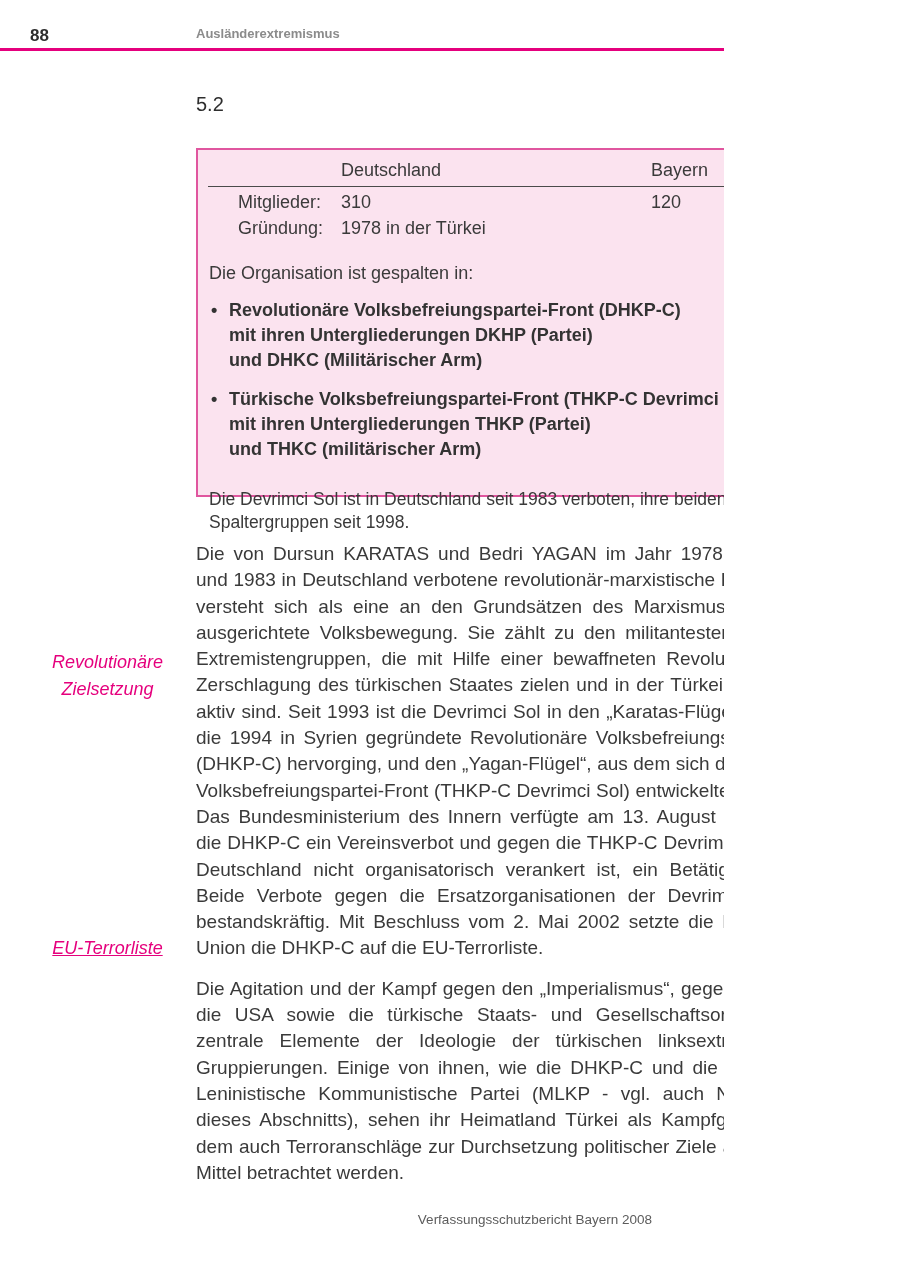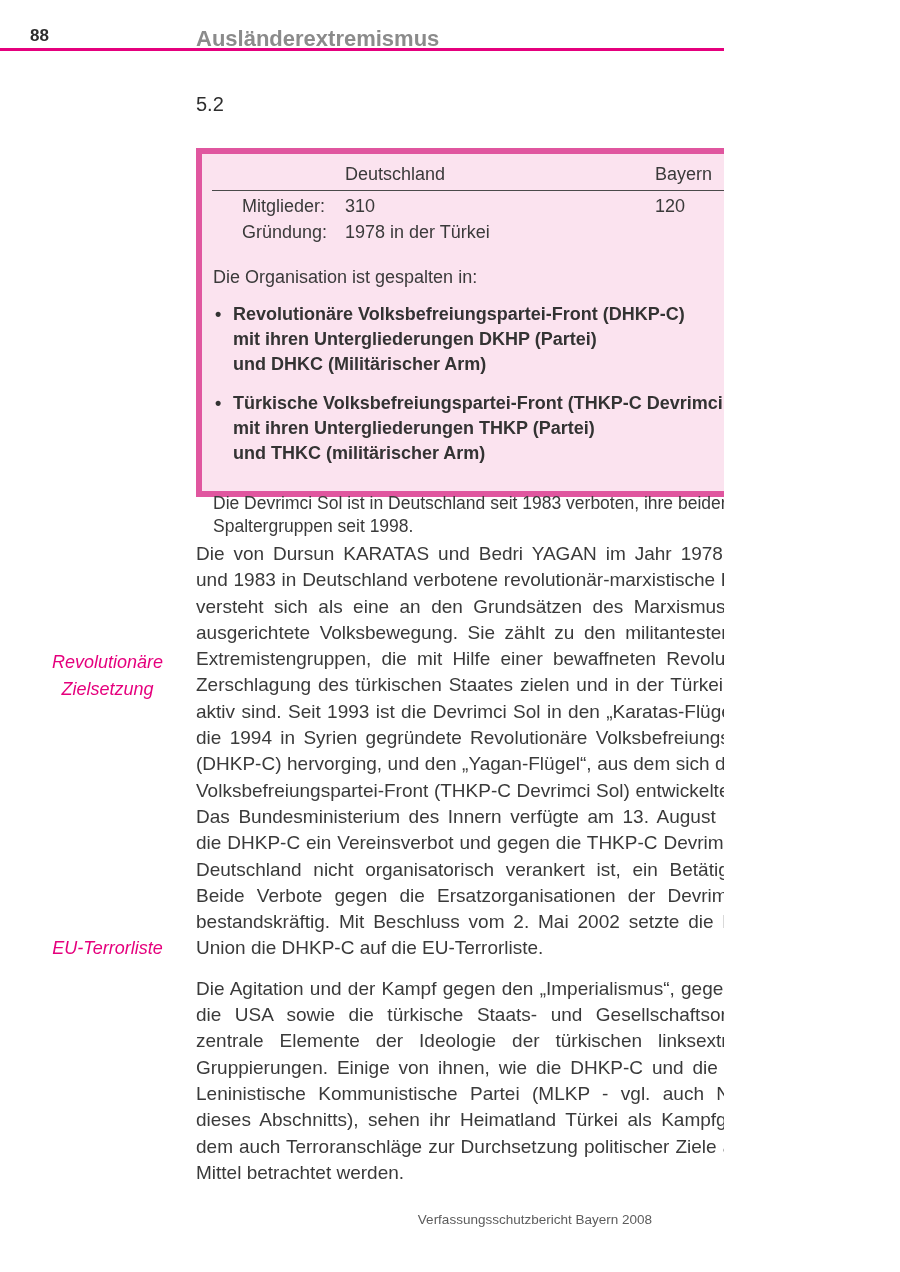--- a/index.html
+++ b/index.html
@@ -14,42 +14,42 @@
   }
 
   
   .running-header { position: absolute; top: 26px; left: 0; width: 100%; }
   .page-number {
     position: absolute; left: 30px; top: 0;
     font-size: 17px; font-weight: bold; color: #2e2e2e;
   }
   .chapter-title {
     position: absolute; left: 196px; top: 0;
-    font-size: 22px; font-weight: bold; color: #8b8b8b;
+    font-size: 13px; font-weight: bold; color: #8b8b8b;
   }
   .header-rule {
     position: absolute; left: 0; top: 48px;
     width: 827px; height: 3px; border: 0;
   }
 
   
   .section-heading {
     position: absolute; left: 196px; top: 93px;
     font-size: 20px; color: #2e2e2e;
     display: flex;
   }
   .section-number { font-weight: normal; width: 59px; }
   .section-title  { font-weight: bold; }
 
   
   .info-box {
     position: absolute; left: 196px; top: 148px;
     width: 632px; height: 349px;
     box-sizing: border-box;
-    border: 6px solid #14b8a6;
+    border: 2px solid #14b8a6;
     font-size: 18px;
     color: #3a3a3a;
   }
   .box-table { margin: 10px 10px 0 10px; }
   .box-table-header {
     display: grid; grid-template-columns: 133px 310px 1fr;
     border-bottom: 1px solid #4a4a4a;
     padding-bottom: 5px;
   }
   .box-table-row {
@@ -153,21 +153,21 @@
         <span>Türkische Volksbefreiungspartei-Front (THKP-C Devrimci Sol)</span><br>
         <span>mit ihren Untergliederungen THKP (Partei)</span><br>
         <span>und THKC (militärischer Arm)</span>
       </li>
     </ul>
 
     <div class="box-note">Die Devrimci Sol ist in Deutschland seit 1983 verboten, ihre beiden Spaltergruppen seit 1998.</div>
   </div>
 
   <div class="margin-note margin-note-1" style="color: rgb(229, 0, 125);">Revolutionäre Zielsetzung</div>
-  <div class="margin-note margin-note-2" style="color: rgb(229, 0, 125);">EU-Terrorliste</div>
+  <div class="margin-note margin-note-2" style="color: rgb(229, 0, 125); text-decoration: underline;">EU-Terrorliste</div>
 
   <div class="body-text">
     <p class="body-paragraph">Die von Dursun KARATAS und Bedri YAGAN im Jahr 1978 gegründete und 1983 in Deutschland verbotene revolutionär-marxistische Devrimci Sol versteht sich als eine an den Grundsätzen des Marxismus-Leninismus ausgerichtete Volksbewegung. Sie zählt zu den militantesten türkischen Extremistengruppen, die mit Hilfe einer bewaffneten Revolution auf die Zerschlagung des türkischen Staates zielen und in der Türkei terroristisch aktiv sind. Seit 1993 ist die Devrimci Sol in den „Karatas-Flügel“, aus dem die 1994 in Syrien gegründete Revolutionäre Volksbefreiungspartei-Front (DHKP-C) hervorging, und den „Yagan-Flügel“, aus dem sich die Türkische Volksbefreiungspartei-Front (THKP-C Devrimci Sol) entwickelte, gespalten. Das Bundesministerium des Innern verfügte am 13. August 1998 gegen die DHKP-C ein Vereinsverbot und gegen die THKP-C Devrimci Sol, die in Deutschland nicht organisatorisch verankert ist, ein Betätigungsverbot. Beide Verbote gegen die Ersatzorganisationen der Devrimci Sol sind bestandskräftig. Mit Beschluss vom 2. Mai 2002 setzte die Europäische Union die DHKP-C auf die EU-Terrorliste.</p>
     <p class="body-paragraph">Die Agitation und der Kampf gegen den „Imperialismus“, gegen die NATO, die USA sowie die türkische Staats- und Gesellschaftsordnung sind zentrale Elemente der Ideologie der türkischen linksextremistischen Gruppierungen. Einige von ihnen, wie die DHKP-C und die Marxistisch-Leninistische Kommunistische Partei (MLKP - vgl. auch Nummer 5.4 dieses Abschnitts), sehen ihr Heimatland Türkei als Kampfgebiet an, in dem auch Terroranschläge zur Durchsetzung politischer Ziele als legitimes Mittel betrachtet werden.</p>
   </div>
 
   <div class="page-footer">Verfassungsschutzbericht Bayern 2008</div>
 
 </div>
 

